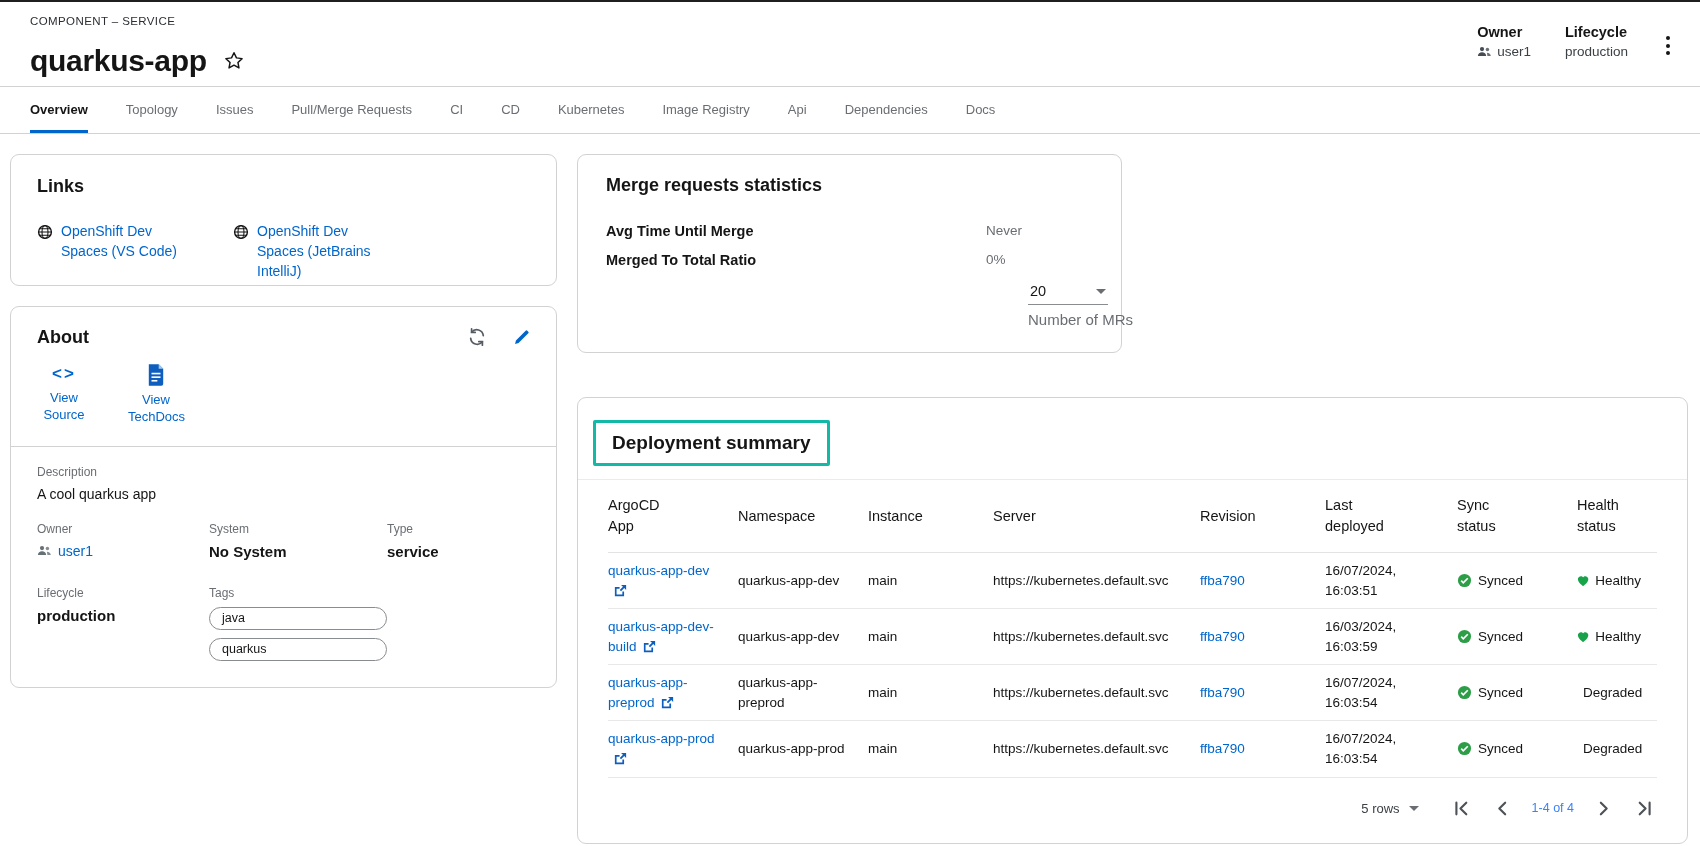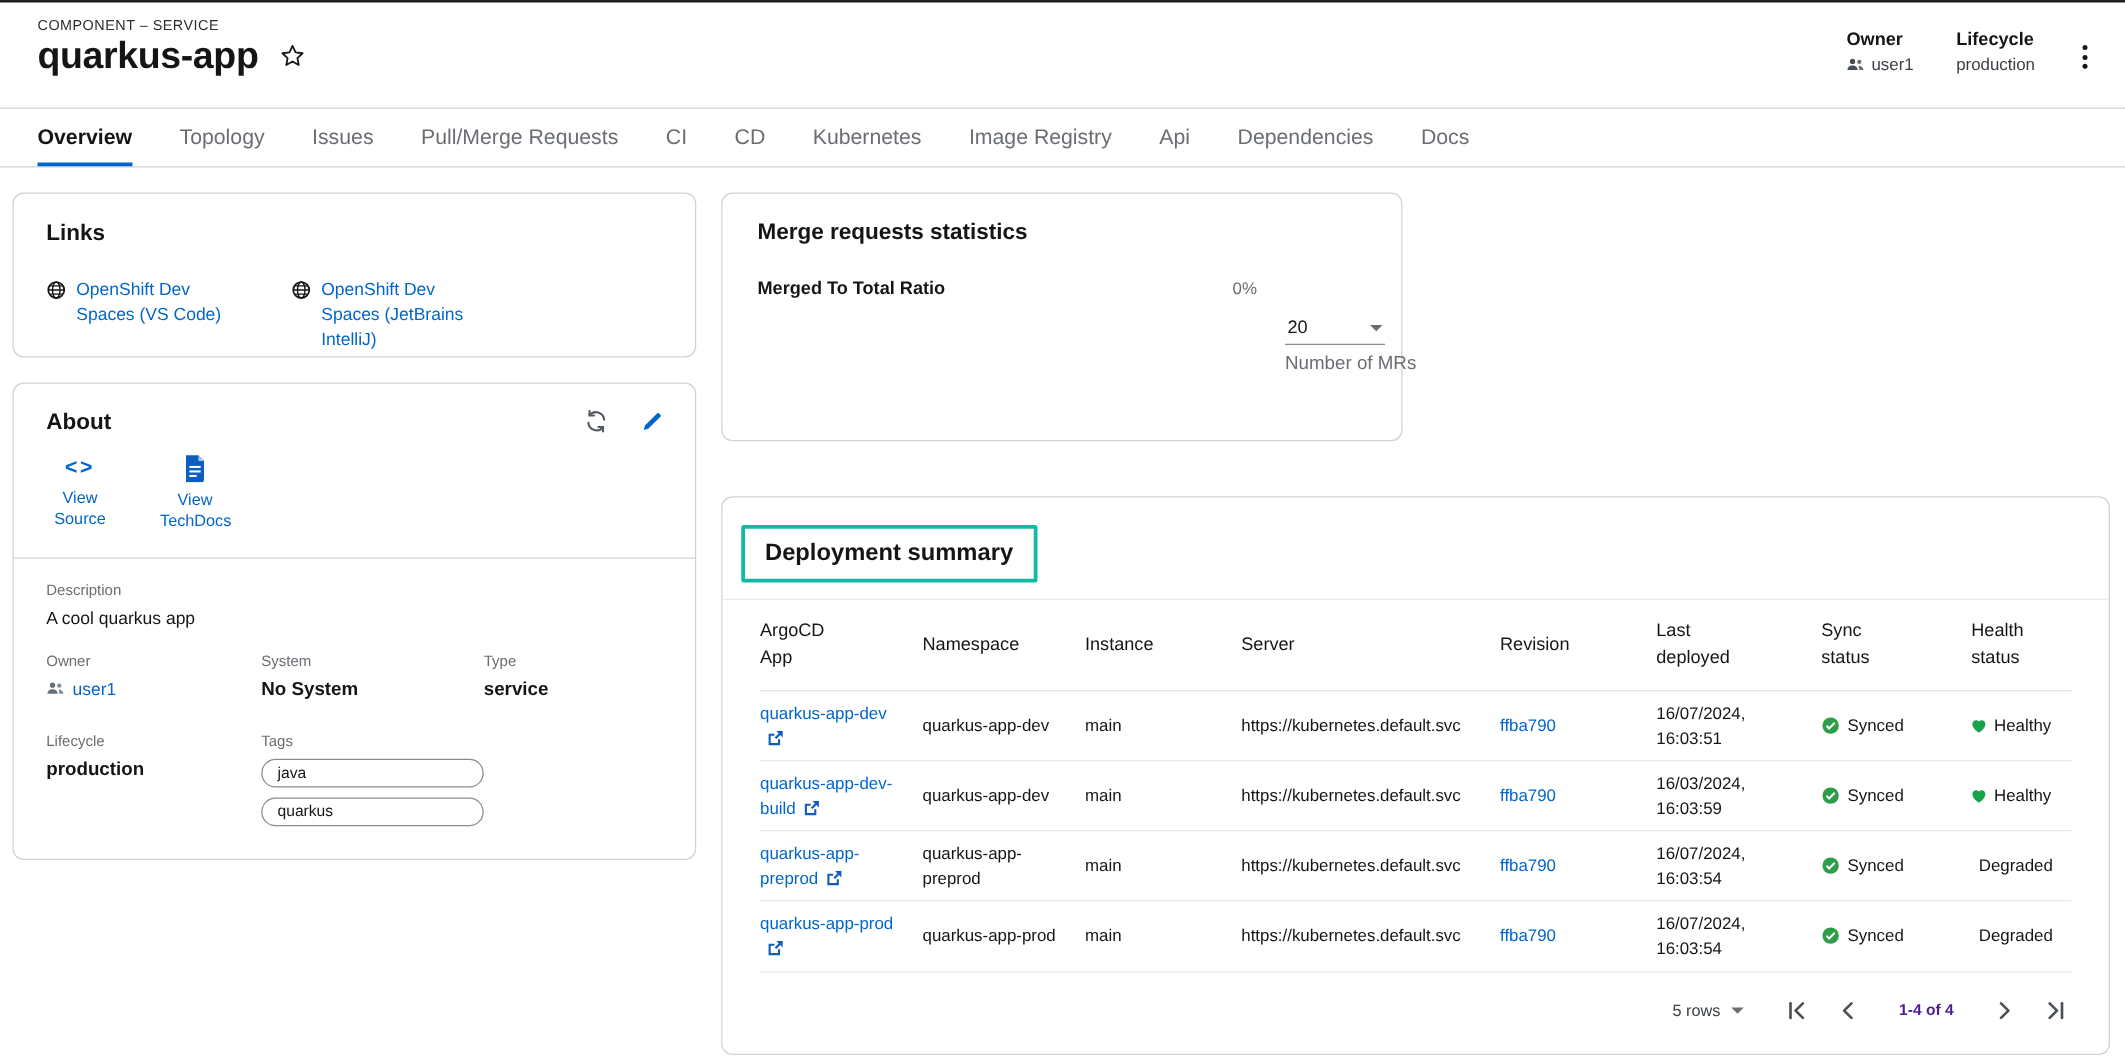--- a/index.html
+++ b/index.html
@@ -3,32 +3,32 @@
 <meta charset="utf-8">
 <style>
   * { margin:0; padding:0; box-sizing:border-box; }
   html,body { width:1700px; height:846px; background:#fff; overflow:hidden;
     font-family:"Liberation Sans", sans-serif; color:#151515; }
   .page { width:1700px; height:846px; border-top:2px solid #1f1f1f; background:#fff; display:flex; flex-direction:column; }
 
   
   .hdr { height:84px; padding:13px 26px 0 30px; display:flex; justify-content:space-between; align-items:flex-start; }
   .kind { font-size:11.5px; letter-spacing:.4px; color:#2b2e33; font-weight:500; }
-  .title-row { display:flex; align-items:center; gap:14px; margin-top:1px; }
+  .title-row { display:flex; align-items:center; gap:14px; margin-top:17px; }
   .title { font-size:30px; font-weight:700; letter-spacing:-.3px; }
   .star-btn { background:none; border:none; cursor:pointer; display:flex; padding:2px; }
   .hdr-right { display:flex; align-items:flex-start; gap:34px; margin-top:9px; }
   .stat .lbl { font-size:14.5px; font-weight:700; }
   .stat .val { margin-top:4px; font-size:13.5px; color:#3c4146; display:flex; align-items:center; gap:5px; }
   .kebab { display:flex; flex-direction:column; gap:3.5px; padding:6px 4px; margin-top:6px; background:none; border:none; cursor:pointer; }
   .kebab i { width:4px; height:4px; border-radius:50%; background:#151515; }
 
   
   .tabbar { height:48px; border-top:1px solid #d2d2d2; border-bottom:1px solid #d2d2d2; display:flex; gap:38px; padding:0 30px; }
-  .tab { display:flex; align-items:center; font-size:17px; color:#6a6e73; border-bottom:3px solid transparent; padding-top:2px; cursor:pointer; white-space:nowrap; }
+  .tab { display:flex; align-items:center; font-size:13px; color:#6a6e73; border-bottom:3px solid transparent; padding-top:2px; cursor:pointer; white-space:nowrap; }
   .tab.active { color:#151515; font-weight:700; border-bottom-color:#0066cc; }
 
   
   .main { flex:1; display:flex; gap:20px; padding:20px 12px 0 10px; align-items:flex-start; }
   .card { background:#fff; border:1px solid #d2d2d2; border-radius:9px; }
   .left-col { width:547px; flex:none; }
   .right-col { flex:1; }
 
   .links-card { height:132px; padding:21px 26px; }
   .card-h { font-size:18px; font-weight:700; }
@@ -73,21 +73,21 @@
   th { text-align:left; font-weight:400; font-size:14.5px; color:#151515; padding:15px 16px 15px 0; border-bottom:1px solid #e3e3e3; line-height:1.45; vertical-align:middle; }
   th.wrap span { display:inline-block; width:70px; }
   td { font-size:13.5px; padding:8px 16px 8px 0; border-bottom:1px solid #e8e8e8; line-height:1.45; vertical-align:middle; word-wrap:break-word; }
   td a { color:#0066cc; text-decoration:none; cursor:pointer; }
   .app-cell { display:inline; }
   .ext-ic { vertical-align:-3px; margin-left:5px; }
   .status-cell { display:flex; align-items:center; gap:6px; }
   .pagination { margin-top:auto; display:flex; justify-content:flex-end; align-items:center; gap:0; padding:22px 4px 8px 0; }
   .rows-select { display:flex; align-items:center; gap:9px; font-size:13px; color:#3c4146; cursor:pointer; }
   .pg-btn { background:none; border:none; cursor:pointer; color:#4d5258; display:flex; align-items:center; }
-  .pg-range { font-size:12.5px; color:#4c1d95; margin:0 20px;font-weight:bold; }
+  .pg-range { font-size:12.5px; color:#3b82f6; margin:0 9px; }
   .sp34 { width:34px; } .sp24 { width:24px; } .sp12 { width:12px; }
 </style>
 </head>
 <body>
 
 <div class="page">
 
   <header class="hdr">
     <div>
       <div class="kind">COMPONENT – SERVICE</div>
@@ -243,20 +243,24 @@
           </div>
         </div>
       </section>
     </div>
 
     <div class="right-col">
 
       <section class="card mr-card">
         <h2 class="card-h">Merge requests statistics</h2>
         <div class="mr-rows">
+          <div class="stat-row">
+            <div class="s-label">Avg Time Until Merge</div>
+            <div class="s-value">Never</div>
+          </div>
           <div class="stat-row">
             <div class="s-label">Merged To Total Ratio</div>
             <div class="s-value">0%</div>
           </div>
         </div>
         <div class="mr-select">
           <div class="sel-box">
             <span>20</span>
             <span class="caret"></span>
           </div>

